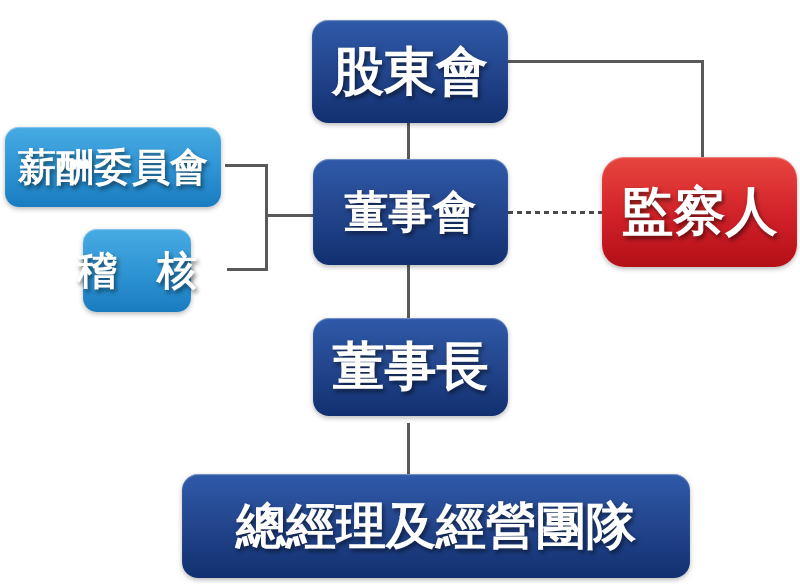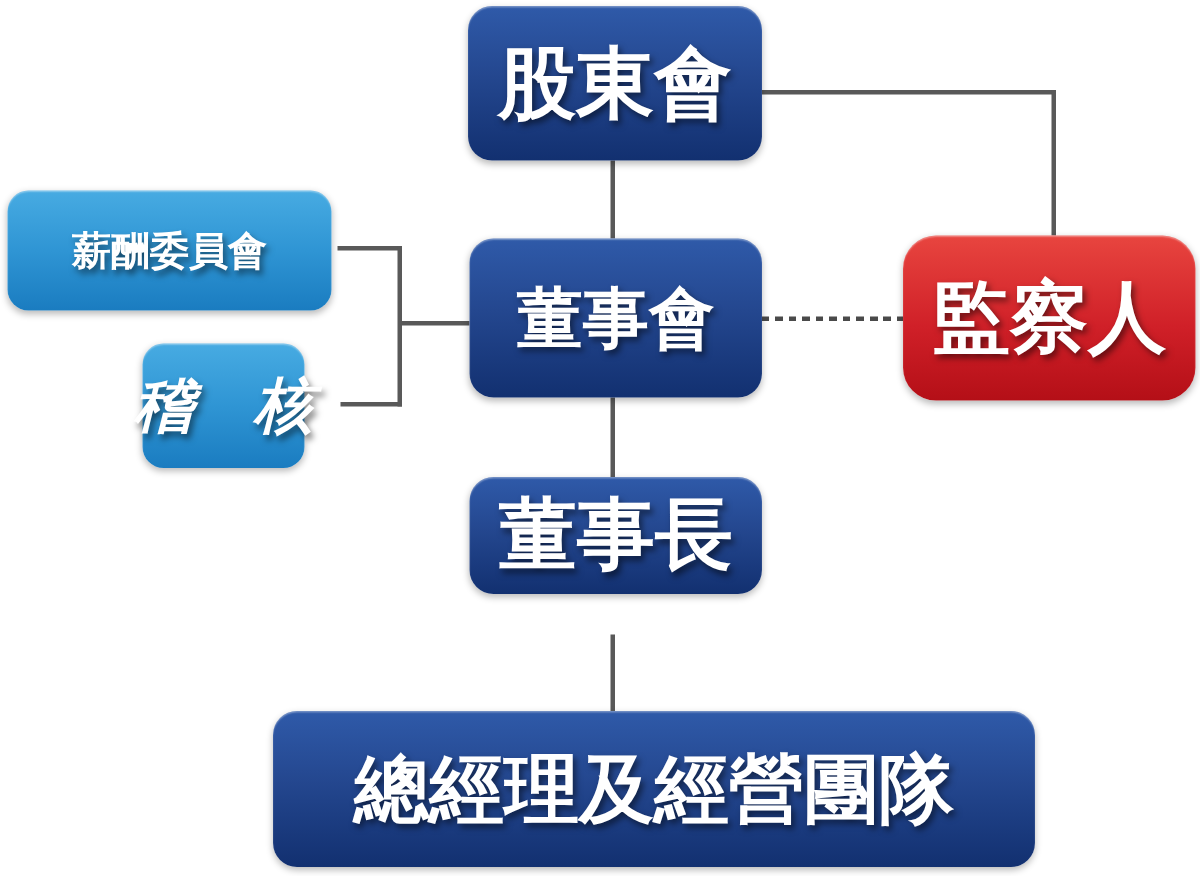--- a/index.html
+++ b/index.html
@@ -44,26 +44,26 @@
     position: absolute;
     background: #595959;
   }
   .line--dotted {
     position: absolute;
     height: 3px;
     background: repeating-linear-gradient(90deg, #4a4a4a 0 5px, transparent 5px 9px);
   }
 
   
-  #node-shareholders { left: 312px; top: 4px;   width: 196px; height: 103px; font-size: 52px; }
-  #node-compensation { left: 5px;   top: 127px; width: 216px; height: 80px;  font-size: 26px; }
-  #node-audit        { left: 95px;  top: 229px; width: 108px; height: 83px;  font-size: 40px; font-style: italic; }
+  #node-shareholders { left: 312px; top: 20px;   width: 196px; height: 103px; font-size: 52px; }
+  #node-compensation { left: 5px;   top: 127px; width: 216px; height: 80px;  font-size: 38px; }
+  #node-audit        { left: 83px;  top: 229px; width: 108px; height: 83px;  font-size: 40px; }
   #node-board        { left: 313px; top: 159px; width: 195px; height: 106px; font-size: 44px; }
   #node-supervisor   { left: 602px; top: 157px; width: 195px; height: 110px; font-size: 52px; border-radius: 22px; }
-  #node-chairman     { left: 313px; top: 318px; width: 195px; height: 78px; font-size: 52px; }
+  #node-chairman     { left: 313px; top: 318px; width: 195px; height: 98px; font-size: 52px; }
   #node-gm           { left: 182px; top: 474px; width: 508px; height: 104px; font-size: 50px; }
 
   
   #line-sh-board      { left: 407px; top: 107px; width: 3px;   height: 52px; }
   #line-board-chair   { left: 407px; top: 265px; width: 3px;   height: 53px; }
   #line-chair-gm      { left: 407px; top: 423px; width: 3px;   height: 51px; }
   #line-top-right-h   { left: 508px; top: 60px;  width: 196px; height: 3px; }
   #line-right-v       { left: 701px; top: 60px;  width: 3px;   height: 97px; }
   #line-comp-h        { left: 225px; top: 164px; width: 43px;  height: 3px; }
   #line-bracket-v     { left: 265px; top: 164px; width: 3px;   height: 107px; }

